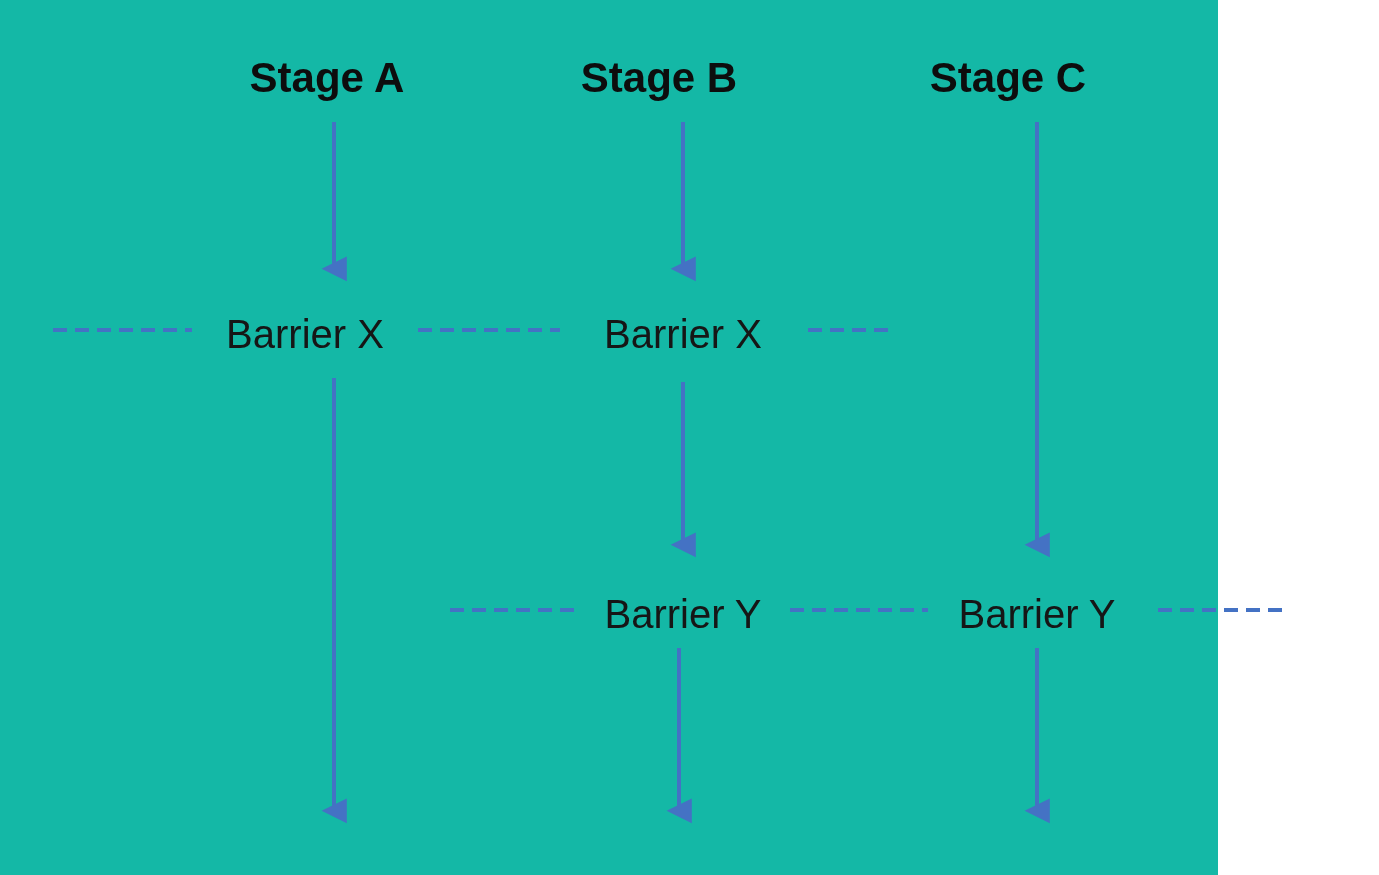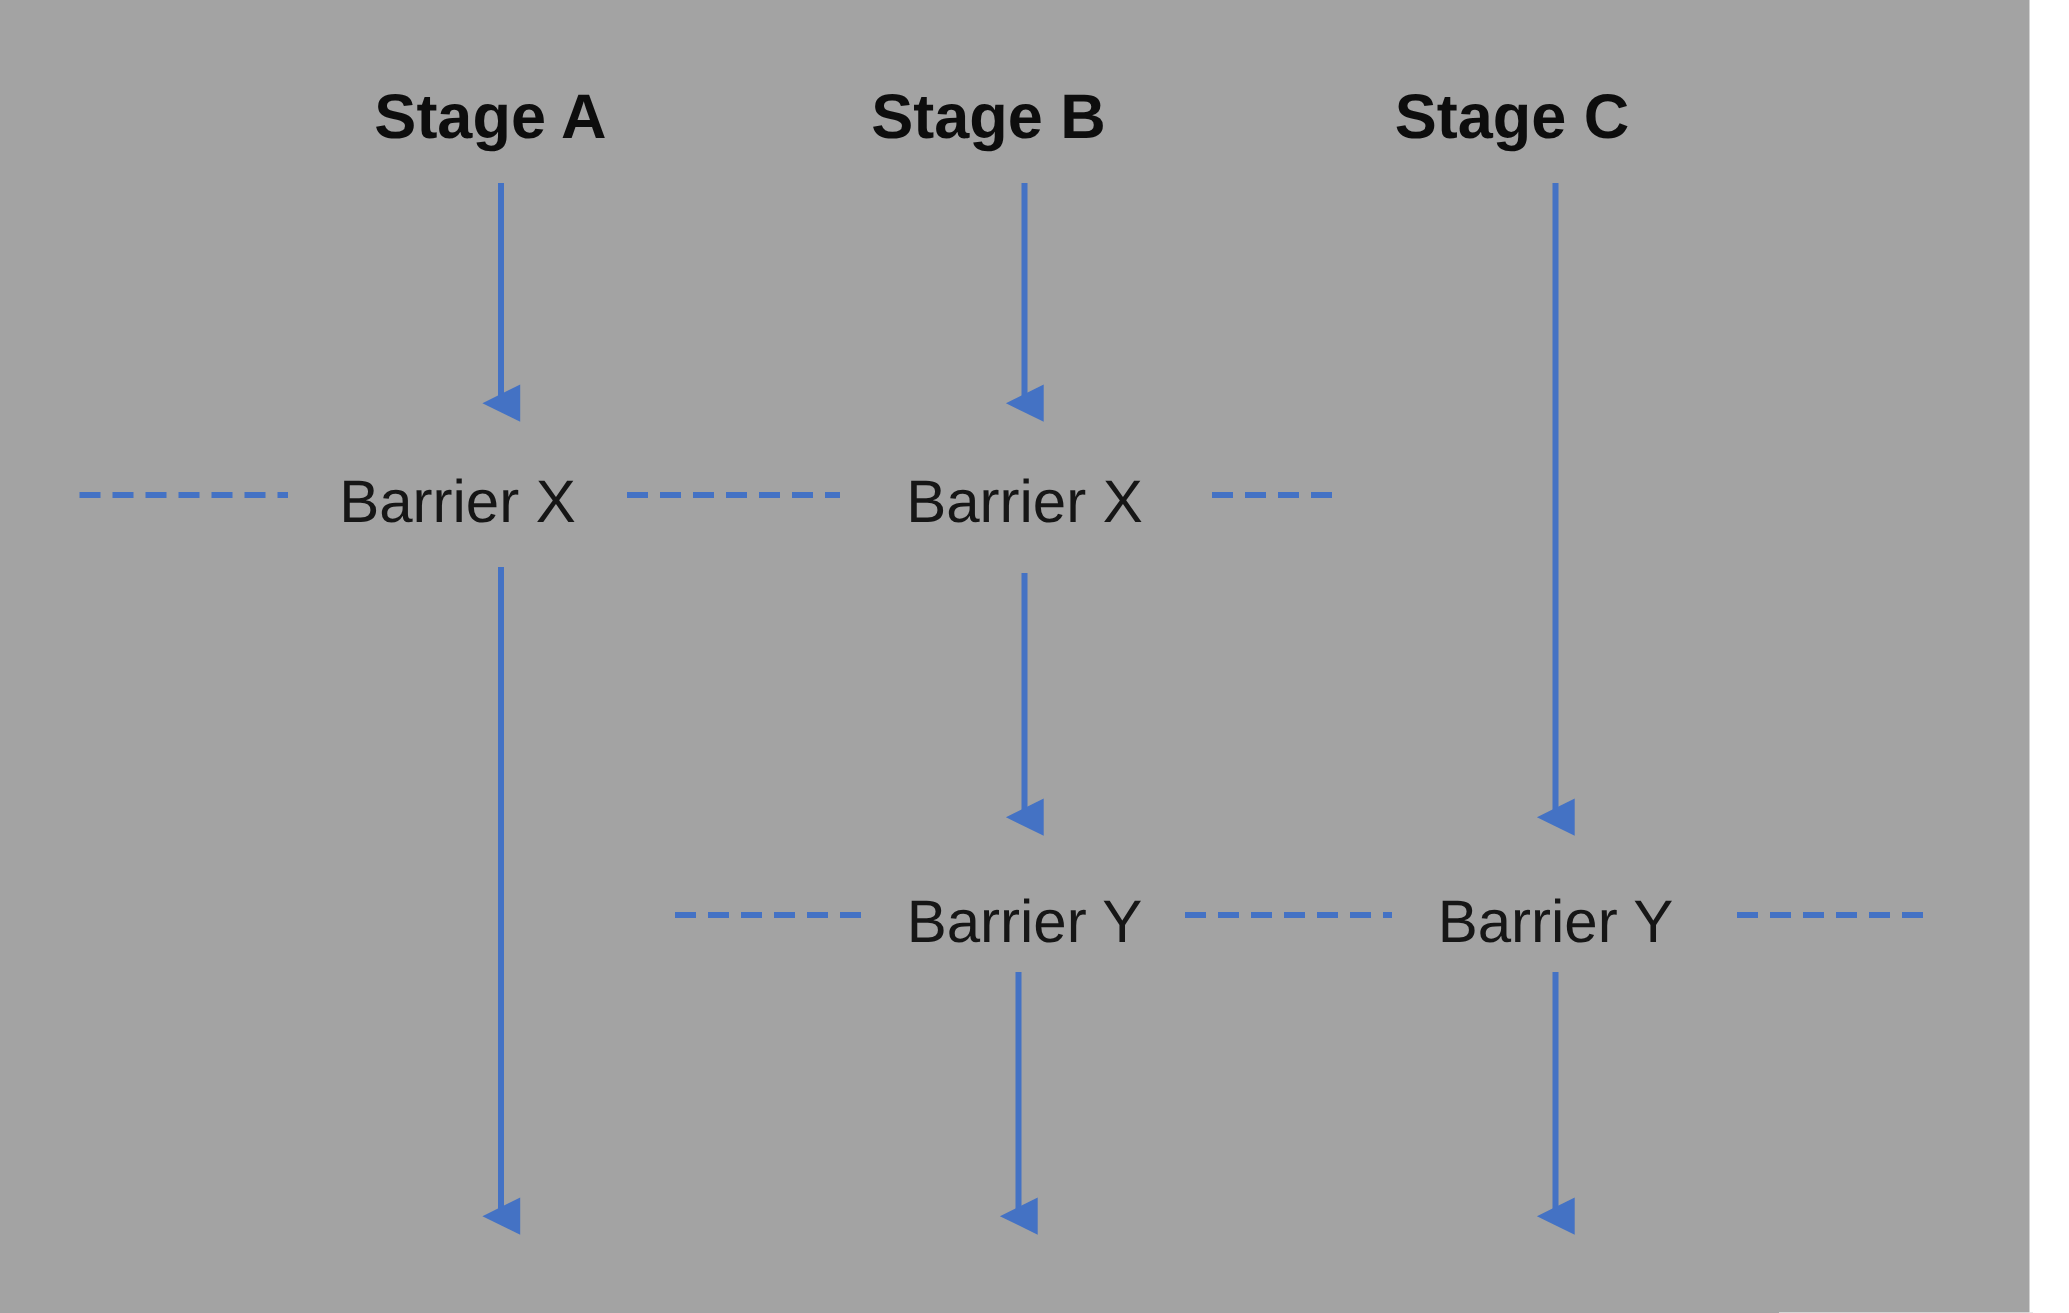--- a/index.html
+++ b/index.html
@@ -8,23 +8,23 @@
     background: #ffffff;
   }
   body {
     width: 1379px;
     height: 875px;
     font-family: "Liberation Sans", sans-serif;
     overflow: hidden;
   }
   #diagram-root {
     position: relative;
-    width: 1353px;
+    width: 1218px;
     height: 875px;
-    background: #a3a3a3;
+    background: #14b8a6;
     text-decoration: underline;
   }
   svg.canvas {
     position: absolute;
     top: 0;
     left: 0;
     width: 1379px;
     height: 875px;
     display: block;
   }

